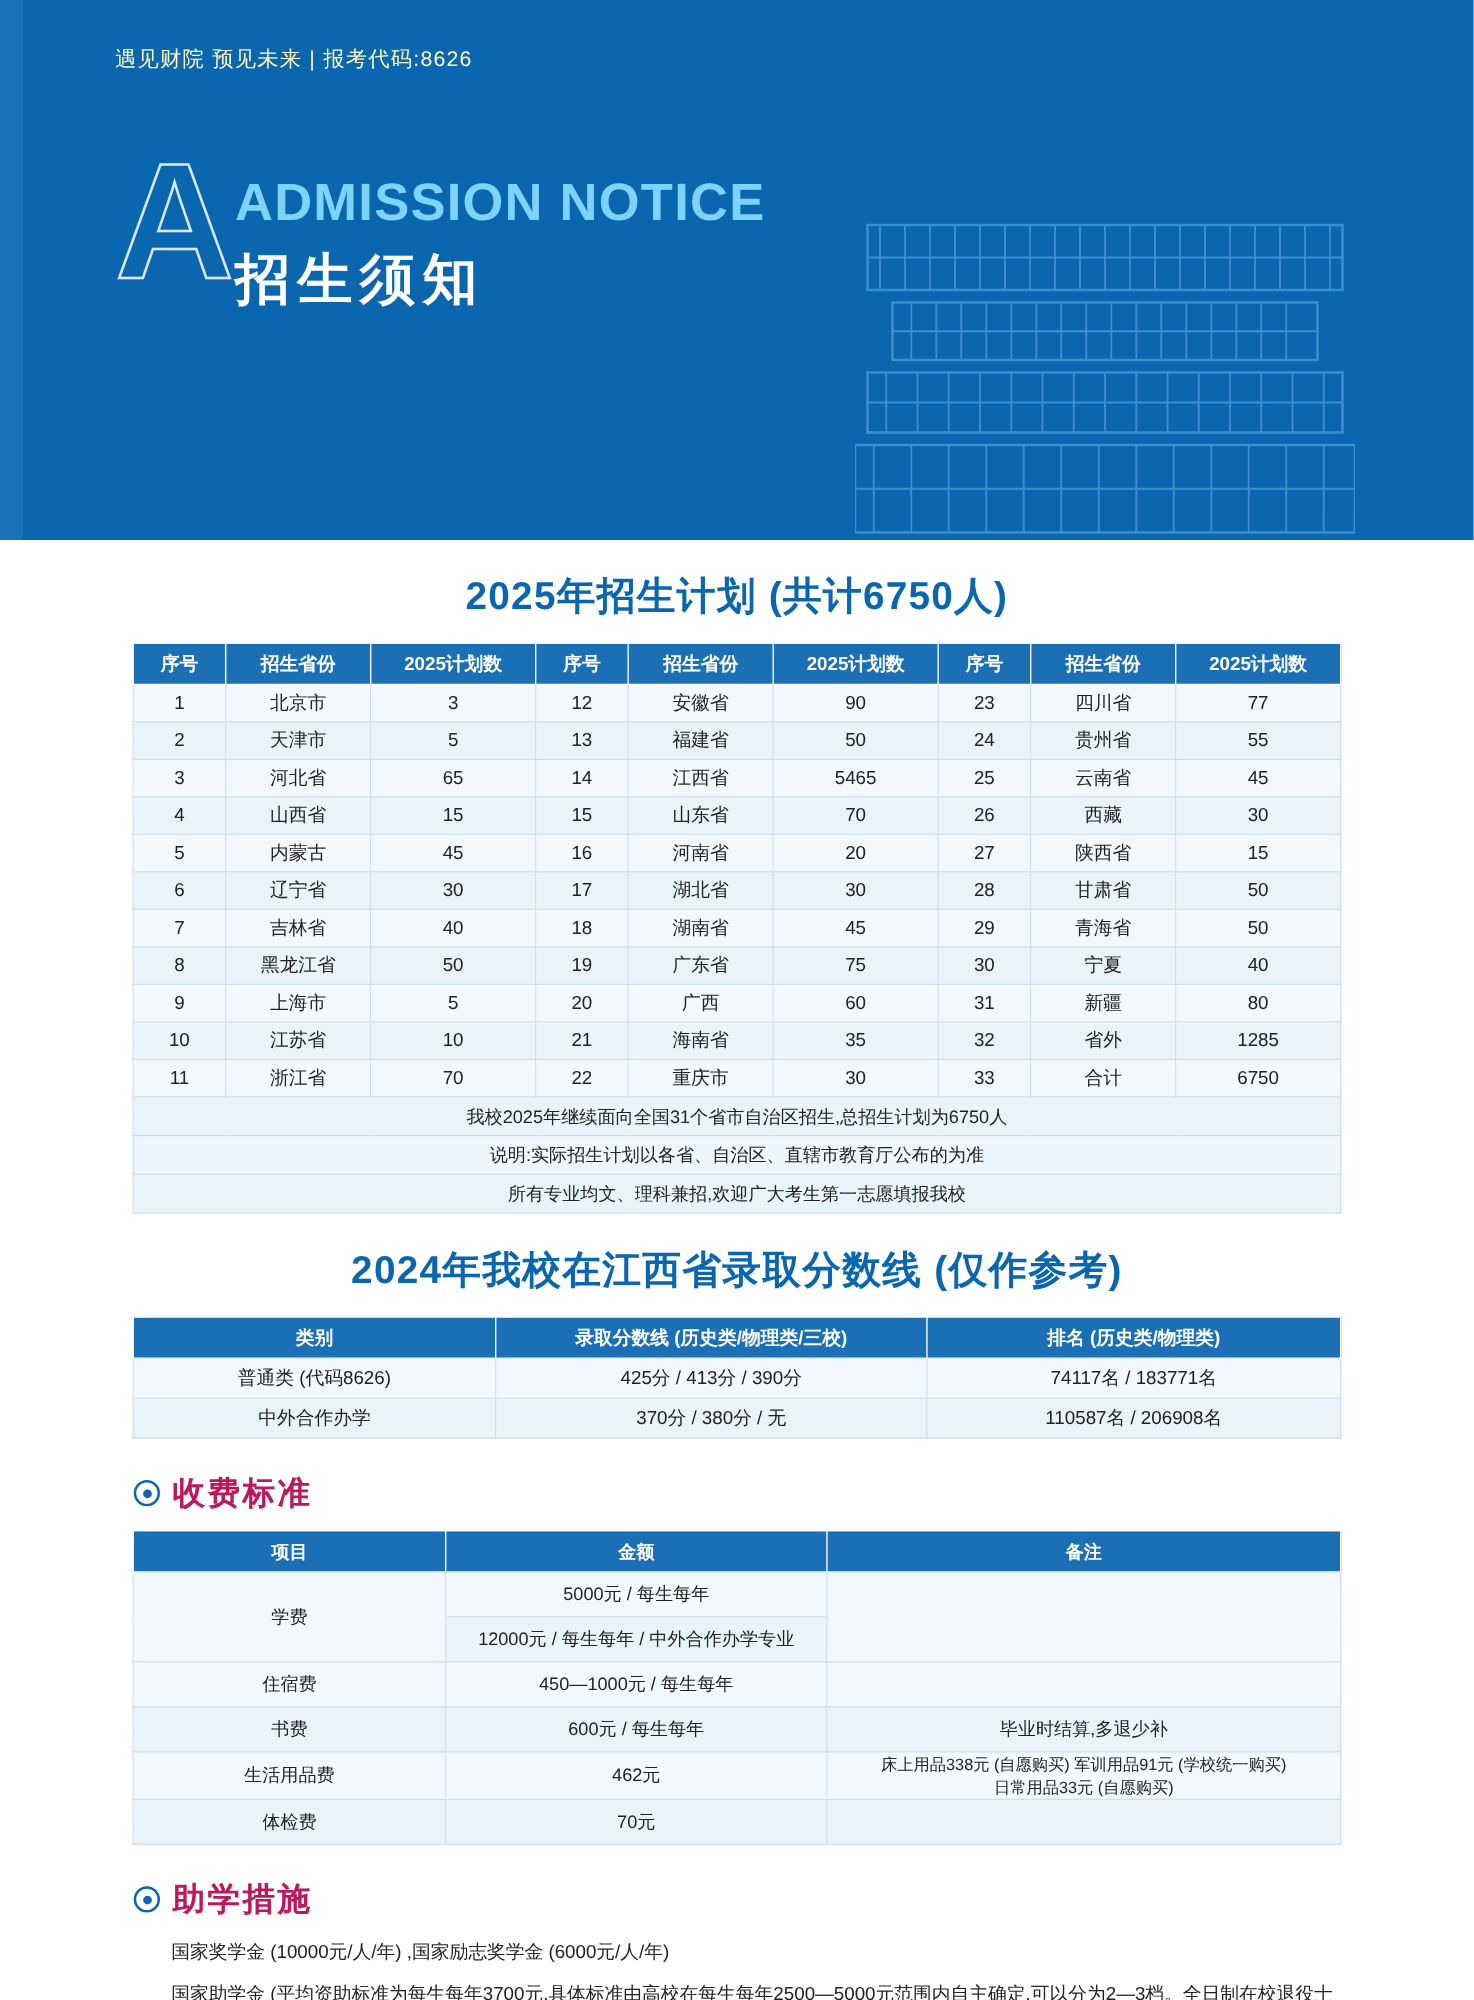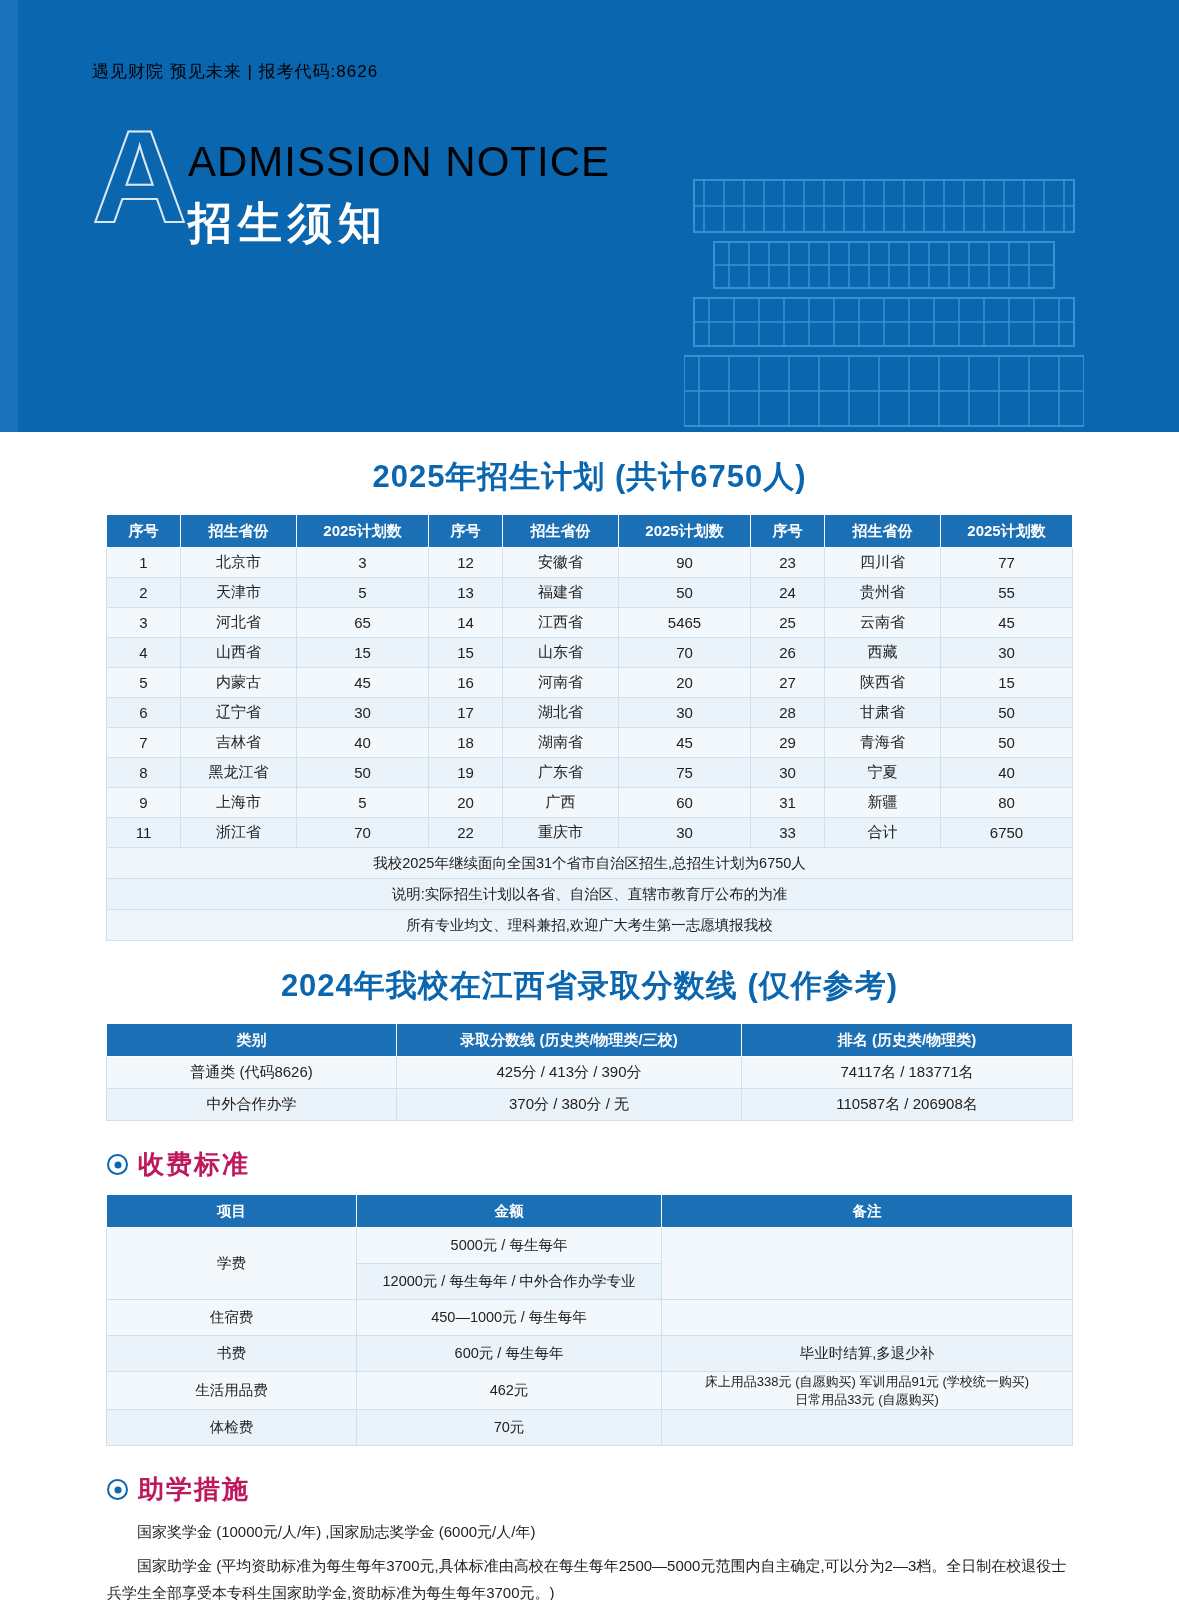--- a/index.html
+++ b/index.html
@@ -23,47 +23,47 @@
     overflow: hidden;
   }
   .header .left-bar {
     position: absolute;
     left: 0; top: 0;
     width: 18px; height: 432px;
     background: #1a72bb;
   }
   .tagline {
     position: absolute;
-    left: 92px; top: 60px;
+    left: 92px; top: 36px;
     font-size: 17px;
     letter-spacing: 1px;
-    color: #000000;
+    color: #fef9c3;
   }
   .title-block {
     position: absolute;
     left: 92px; top: 118px;
   }
   .big-a {
     position: absolute;
     left: 0; top: 0;
     width: 96px; height: 118px;
     font-size: 132px;
     line-height: 118px;
     font-weight: bold;
     color: transparent;
     -webkit-text-stroke: 2px rgba(255,255,255,0.85);
     font-family: "Liberation Sans", sans-serif;
   }
   .title-en {
     position: absolute;
     left: 96px; top: 20px;
     font-size: 42px;
-    font-weight: normal;
+    font-weight: bold;
     letter-spacing: 1px;
-    color: #000000;
+    color: #7dd3fc;
     white-space: nowrap;
   }
   .title-cn {
     position: absolute;
     left: 96px; top: 76px;
     font-size: 44px;
     font-weight: bold;
     letter-spacing: 6px;
     color: #ffffff;
     white-space: nowrap;
@@ -331,20 +331,31 @@
           <td>上海市</td>
           <td>5</td>
           <td>20</td>
           <td>广西</td>
           <td>60</td>
           <td>31</td>
           <td>新疆</td>
           <td>80</td>
         </tr>
         <tr>
+          <td>10</td>
+          <td>江苏省</td>
+          <td>10</td>
+          <td>21</td>
+          <td>海南省</td>
+          <td>35</td>
+          <td>32</td>
+          <td>省外</td>
+          <td>1285</td>
+        </tr>
+        <tr>
           <td>11</td>
           <td>浙江省</td>
           <td>70</td>
           <td>22</td>
           <td>重庆市</td>
           <td>30</td>
           <td>33</td>
           <td>合计</td>
           <td>6750</td>
         </tr>

